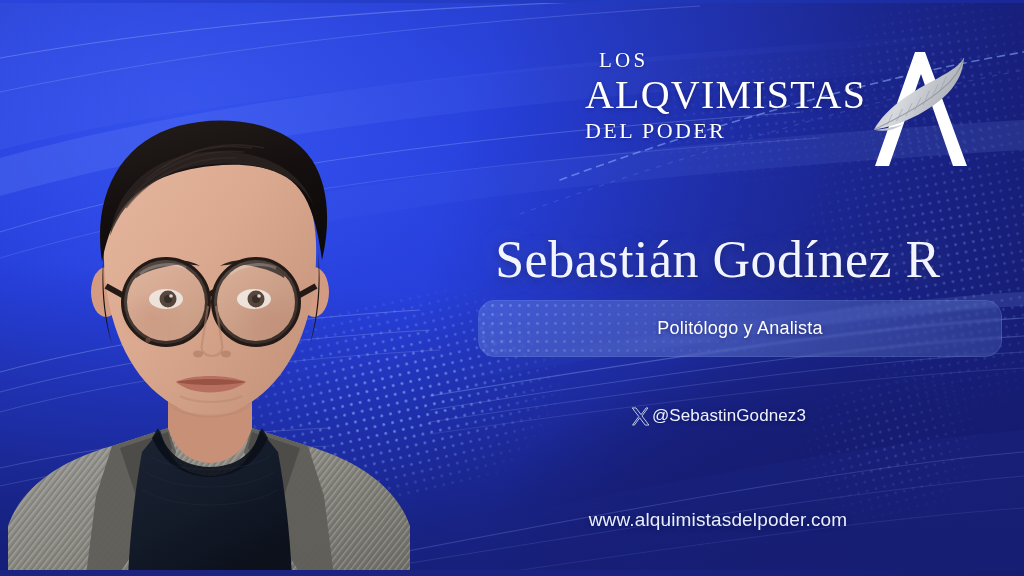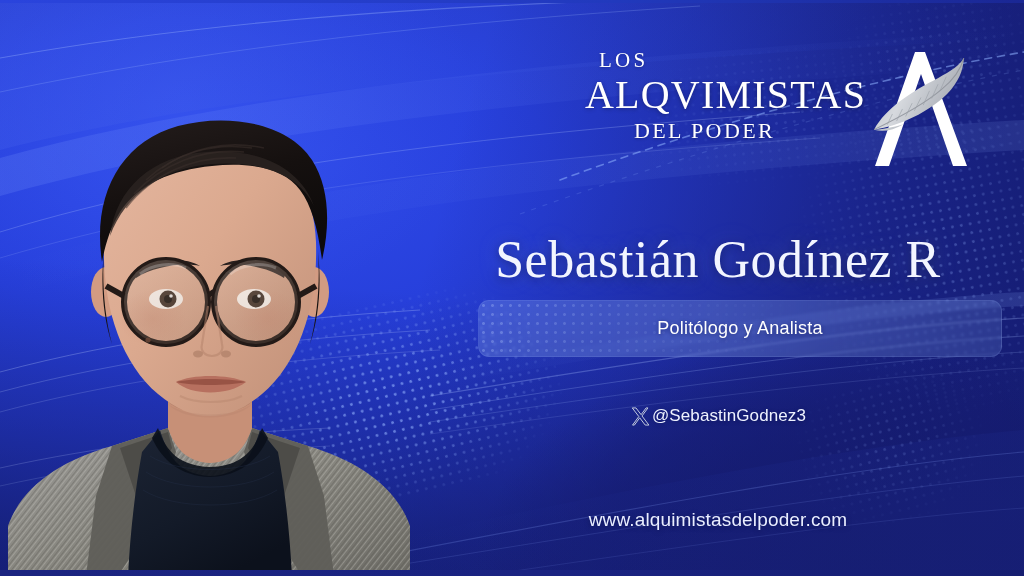--- a/index.html
+++ b/index.html
@@ -117,21 +117,21 @@
     text-align:left;margin-left:14px;
     text-shadow:0 1px 3px rgba(0,0,0,.28);
   }
   .logo-main{
     font-size:40px;letter-spacing:1.2px;
     margin-top:4px;
     text-shadow:0 1px 4px rgba(0,0,0,.30);
   }
   .logo-sub{
     font-size:22px;letter-spacing:2.4px;
-    text-align:center;margin-top:5px;margin-right:6px;
+    text-align:left;margin-top:5px;margin-right:6px;
     text-shadow:0 1px 3px rgba(0,0,0,.28);
   }
   .logo-mark{
     position:absolute;right:0;top:-4px;
     width:130px;height:140px;
   }
 
   
   .name{
     position:absolute;left:430px;top:224px;
@@ -144,21 +144,21 @@
     letter-spacing:.5px;
     white-space:nowrap;
     text-shadow:0 2px 10px rgba(10,16,70,.55), 0 0 22px rgba(170,195,255,.25);
   }
 
   
   .role-bar{
     position:absolute;left:478px;top:300px;
     width:522px;height:55px;
     z-index:8;
-    border-radius:11px;
+    border-radius:17px;
     background:linear-gradient(100deg, rgba(150,180,245,.26) 0%, rgba(142,172,240,.30) 45%, rgba(120,152,230,.22) 100%);
     border:1px solid rgba(175,200,255,.12);
     display:flex;align-items:center;justify-content:center;
     overflow:hidden;
     backdrop-filter:blur(1px);
   }
   .role-bar .bar-dots{
     position:absolute;left:0;top:0;width:100%;height:100%;
     background-image:radial-gradient(circle, rgba(190,212,255,.30) 1.1px, rgba(190,212,255,0) 1.8px);
     background-size:9px 9px;

